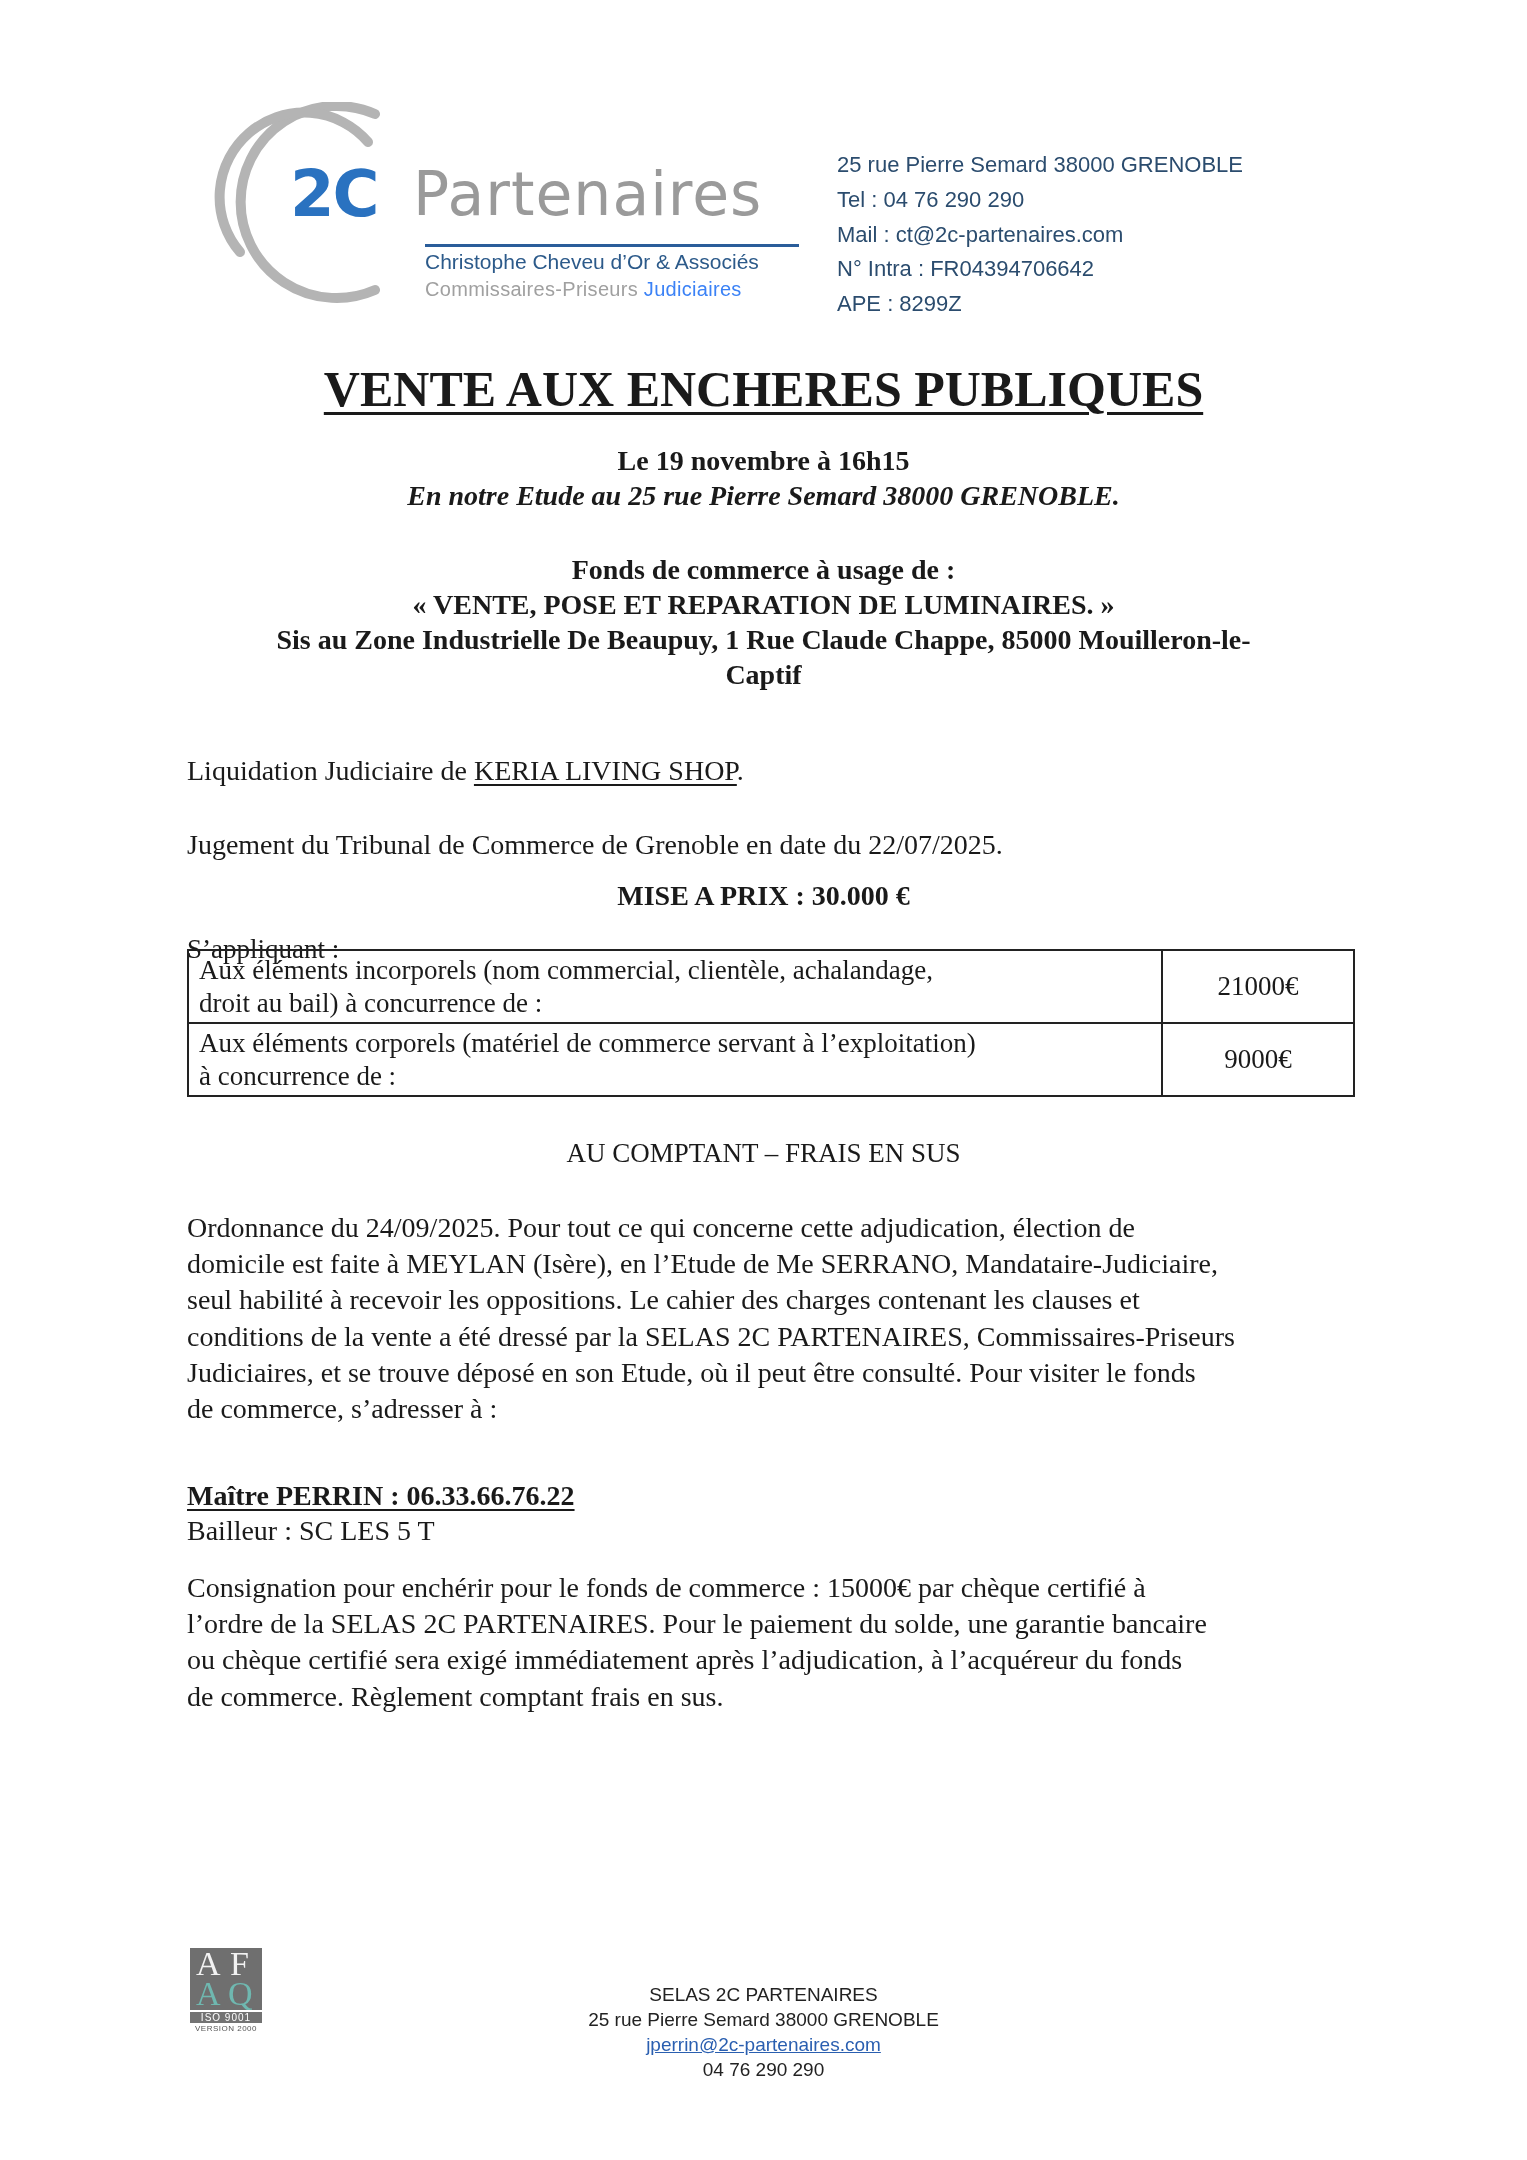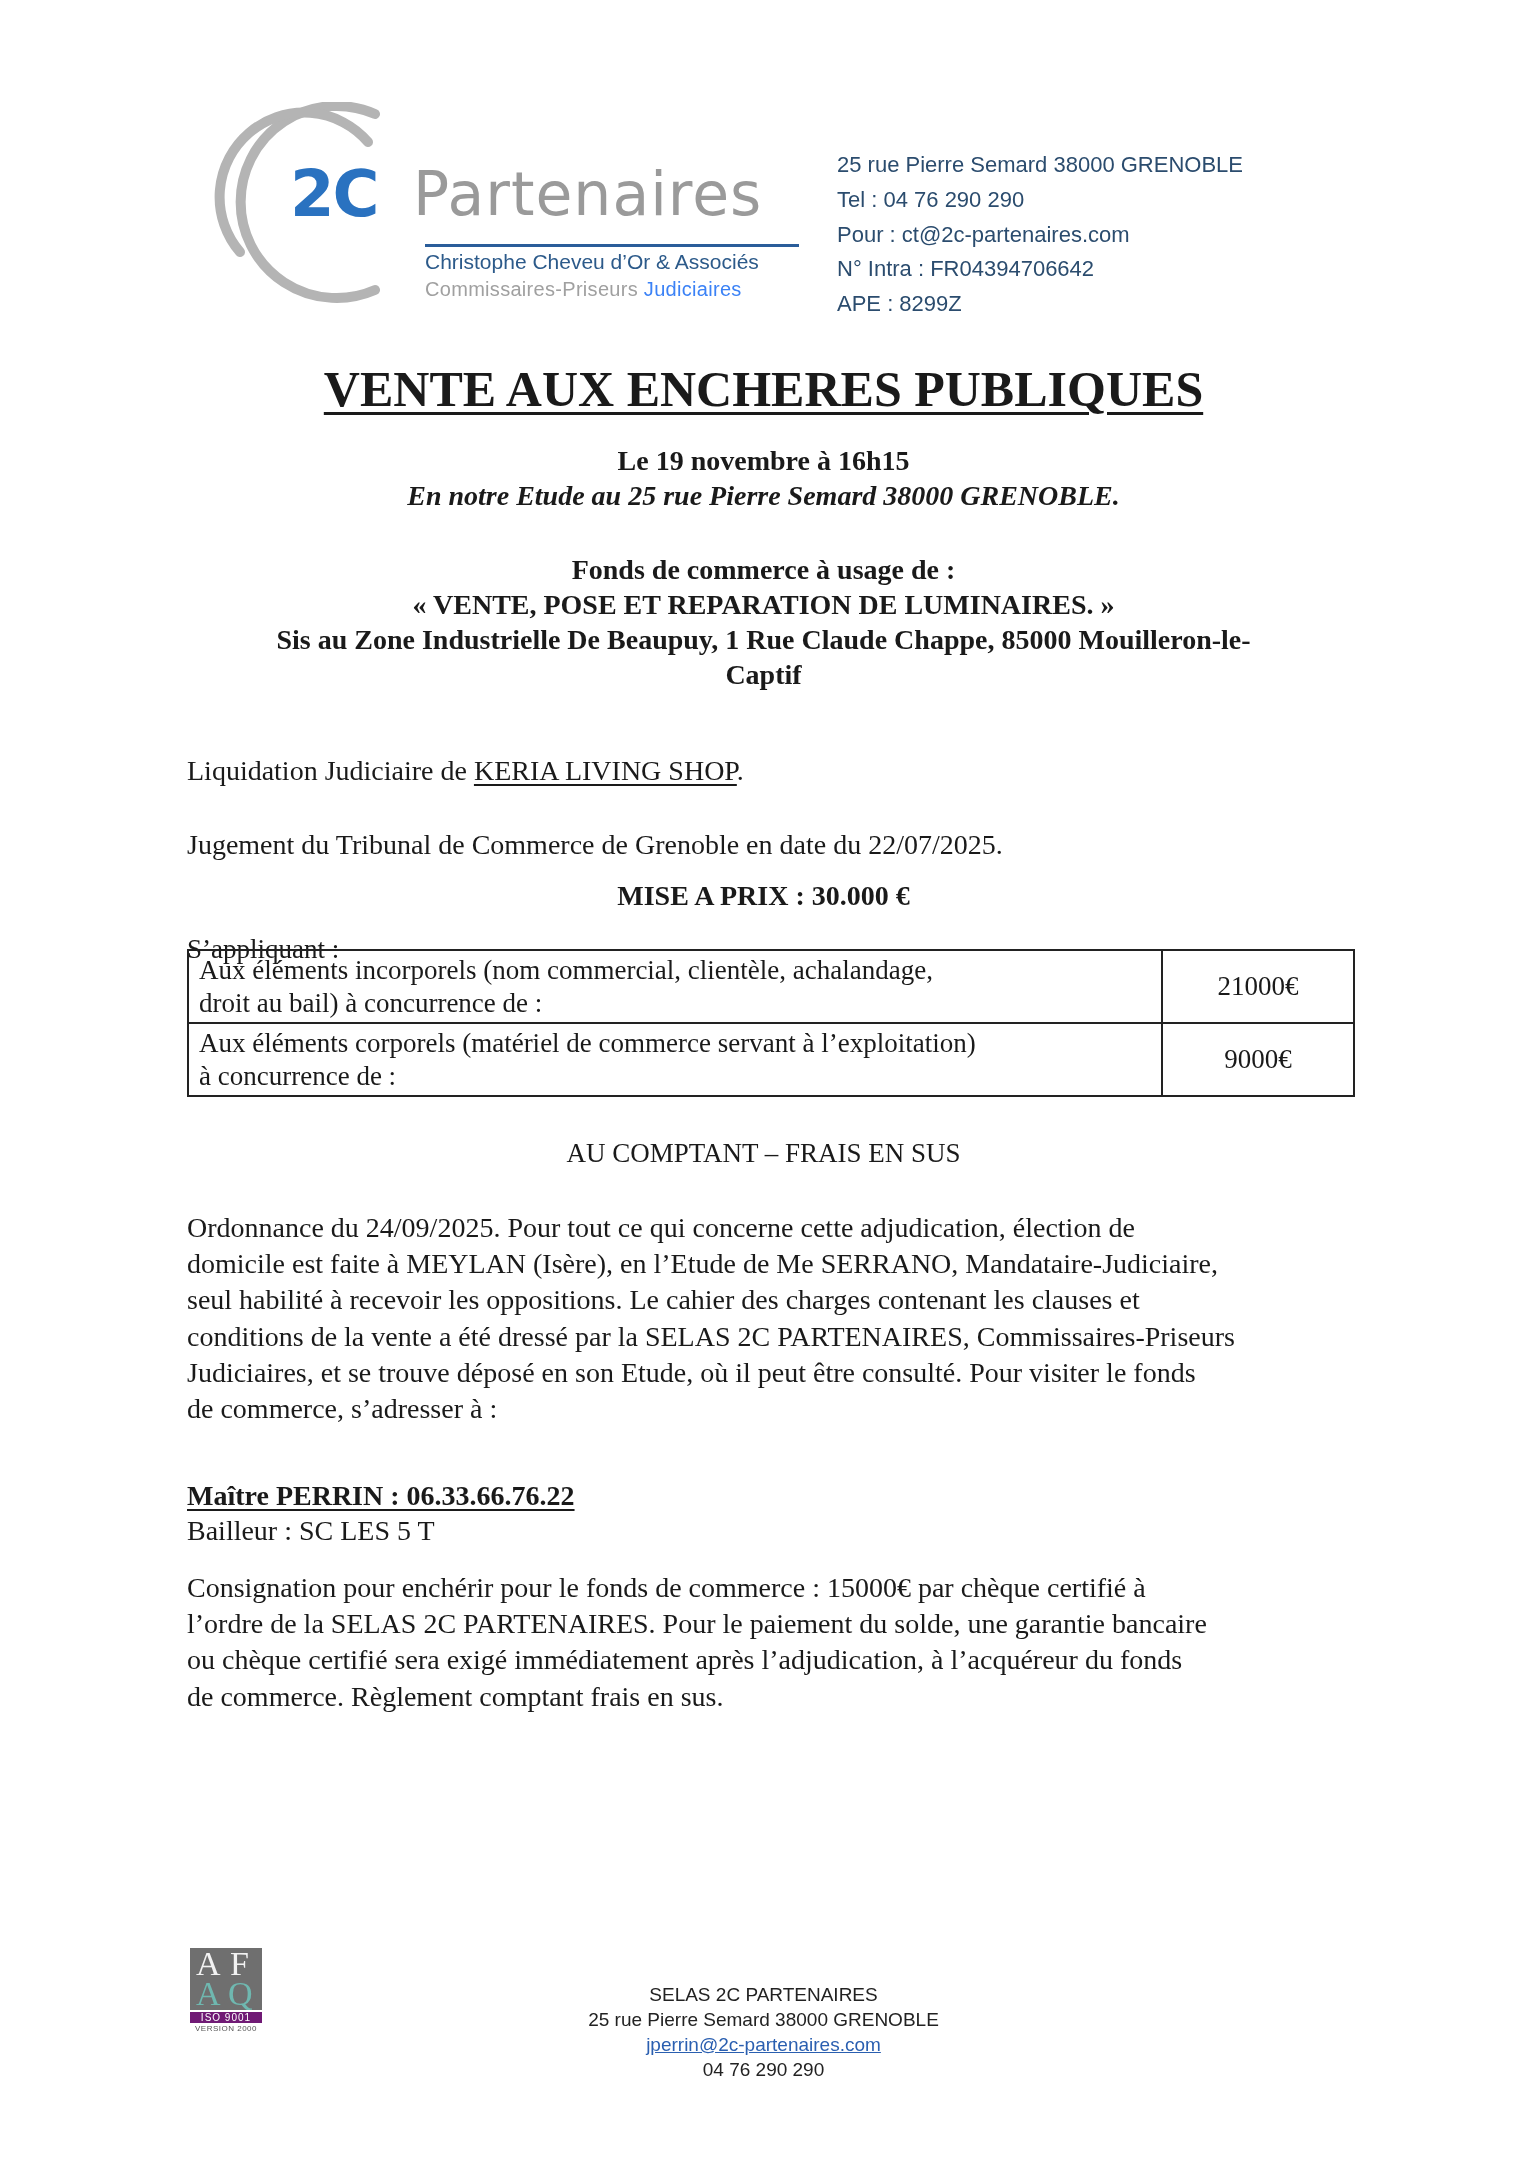--- a/index.html
+++ b/index.html
@@ -36,21 +36,21 @@
   .tbl td { border: 2px solid #222; padding: 0 10px; line-height: 33px; vertical-align: middle; }
   .tbl td.val { width: 170px; text-align: center; }
   .tbl tr { height: 73px; }
 
   .para { left: 187px; width: 1170px; font-size: 28px; line-height: 36.2px; text-align: justify; }
 
   
   .afaq { left: 190px; top: 1948px; width: 72px; height: 84px; }
   .afaq-box { position: absolute; left: 0; top: 0; width: 72px; height: 62px; background: #6f6f6f; }
   .afaq-box .l { position: absolute; font-family: "Liberation Serif", serif; font-size: 34px; line-height: 1; }
-  .afaq-iso { position: absolute; left: 0; top: 64px; width: 72px; height: 11px; background: #701a75; color: #fff;
+  .afaq-iso { position: absolute; left: 0; top: 64px; width: 72px; height: 11px; background: #737373; color: #fff;
               font-size: 10px; line-height: 11px; text-align: center; letter-spacing: 1px; }
   .afaq-ver { position: absolute; left: 0; top: 76px; width: 72px; font-size: 8px; color: #555; text-align: center; letter-spacing: 0.5px; }
 
   .footer { left: 0; width: 1527px; top: 1982px; text-align: center; font-size: 19px; line-height: 25px; color: #222; }
   .footer a { color: #2a5fb0; text-decoration: underline; }
 </style>
 </head>
 <body>
 
 <div class="abs logo">
@@ -61,21 +61,21 @@
   <div class="logo-2c">2C</div>
   <div class="logo-name">Partenaires</div>
   <div class="logo-rule"></div>
   <div class="logo-sub1">Christophe Cheveu d’Or &amp; Associés</div>
   <div class="logo-sub2"><span>Commissaires-Priseurs </span><span class="dark">Judiciaires</span></div>
 </div>
 
 <div class="abs contact">
   <div>25 rue Pierre Semard 38000 GRENOBLE</div>
   <div>Tel : 04 76 290 290</div>
-  <div>Pour : ct@2c-partenaires.com</div>
+  <div>Mail : ct@2c-partenaires.com</div>
   <div>N° Intra : FR04394706642</div>
   <div>APE : 8299Z</div>
 </div>
 
 <div class="abs center serif title"><span>VENTE AUX ENCHERES PUBLIQUES</span></div>
 
 <div class="abs center serif h2" style="top:445px;">Le 19 novembre à 16h15</div>
 <div class="abs center serif h2 italic" style="top:480px;">En notre Etude au 25 rue Pierre Semard 38000 GRENOBLE.</div>
 
 <div class="abs center serif h2" style="top:554px;">Fonds de commerce à usage de :</div>

